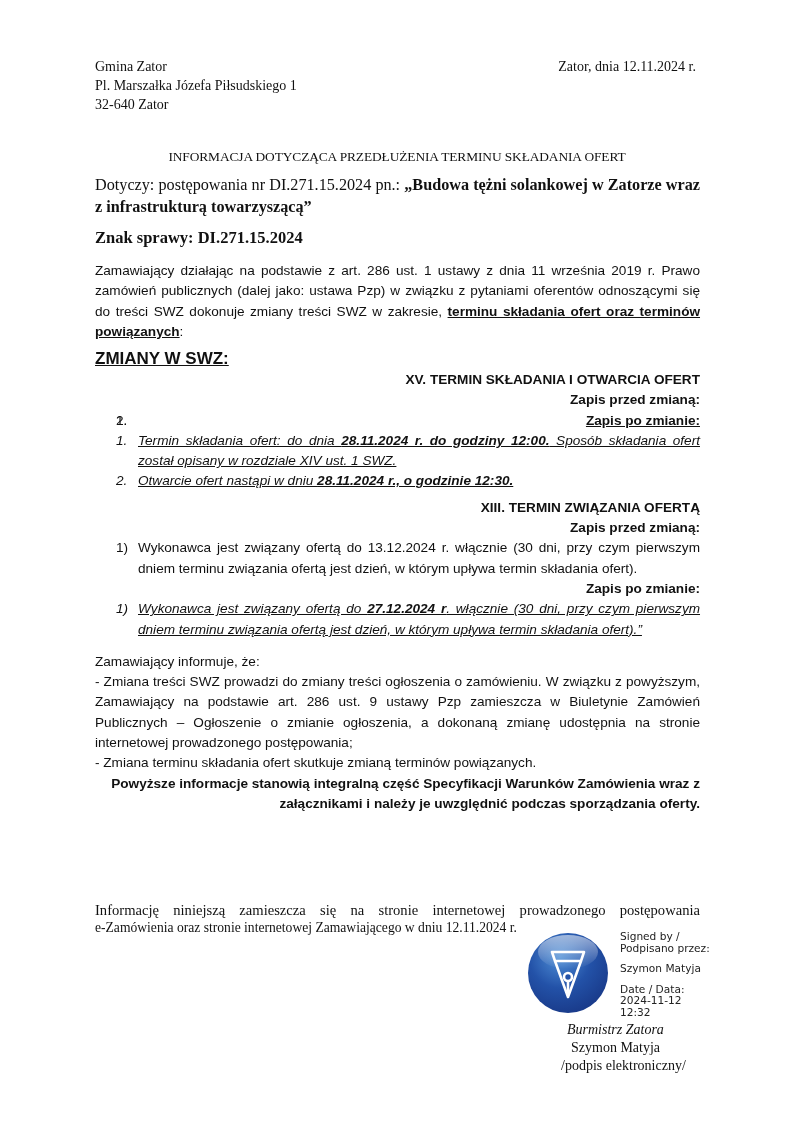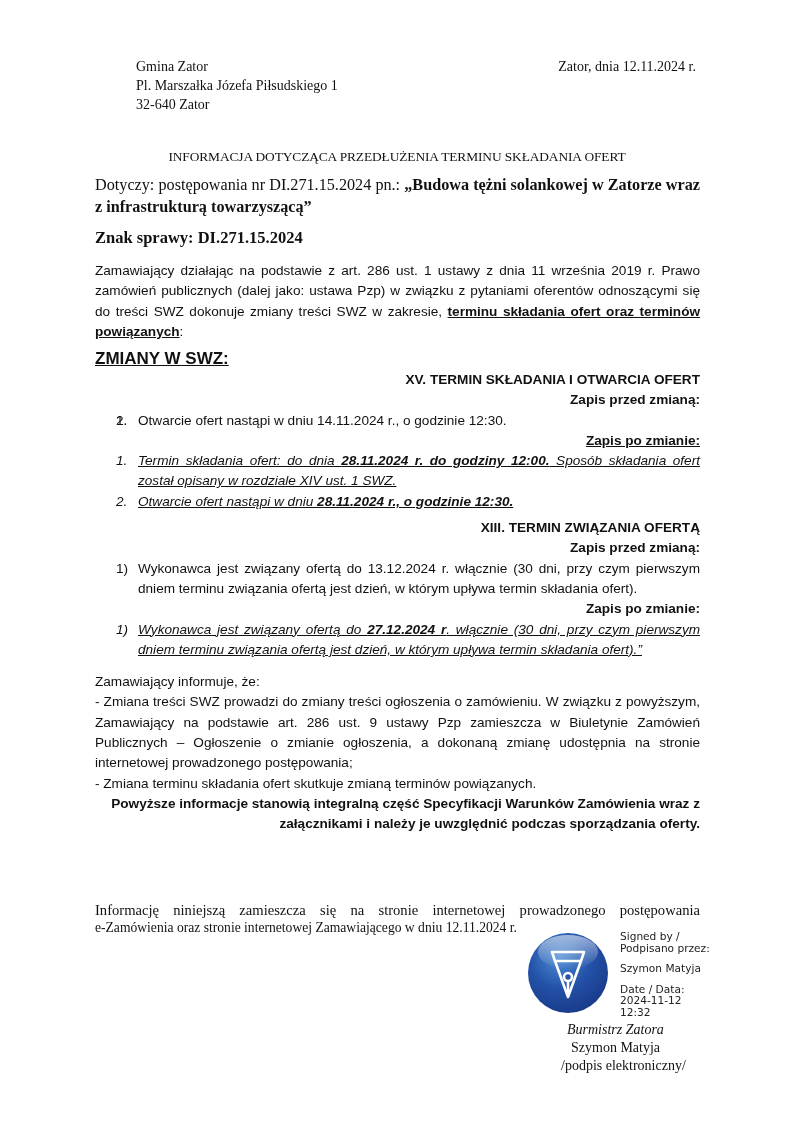--- a/index.html
+++ b/index.html
@@ -1,20 +1,20 @@
 <!DOCTYPE html>
 <html><head>
 <meta charset="utf-8">
 <style>
   html, body { margin: 0; padding: 0; background: #ffffff; }
   body { width: 794px; height: 1123px; position: relative; overflow: hidden; color: #111; }
   .serif { font-family: "Liberation Serif", "DejaVu Serif", serif; }
   .sans { font-family: "Liberation Sans", "DejaVu Sans", sans-serif; }
   .abs { position: absolute; }
-  .hdr { left: 95px; top: 57px; font-size: 14px; line-height: 19px; margin-left: 41px; }
+  .hdr { left: 95px; top: 57px; font-size: 14px; line-height: 19px; }
   .date { right: 98px; top: 57px; font-size: 14px; line-height: 19px; }
   .title { left: 0; width: 794px; top: 149px; text-align: center; font-size: 13.4px; letter-spacing: -0.1px; }
   .dotyczy { left: 95px; width: 605px; top: 174px; font-size: 16.2px; line-height: 22px; }
   .znak { left: 95px; top: 228px; font-size: 16.5px; font-weight: bold; }
   .body { left: 95px; width: 605px; font-size: 13.6px; line-height: 20.3px; }
   .j { text-align: justify; text-align-last: left; }
   .b { font-weight: bold; text-align: right; }
   .u { text-decoration: underline; }
   .i { font-style: italic; }
   .h1 { font-size: 17px; font-weight: bold; text-decoration: underline; line-height: 22px; }
@@ -49,21 +49,20 @@
 
 <div class="abs body sans" style="top:348px;">
   <div class="h1">ZMIANY W SWZ:</div>
   <div class="b">XV. TERMIN SKŁADANIA I OTWARCIA OFERT</div>
   <div class="b">Zapis przed zmianą:</div>
   <div class="li j">
     <span class="num">1.</span>
   </div>
   <div class="li j">
     <span class="num">2.</span>
-    <span>Otwarcie ofert nastąpi w dniu 14.11.2024 r., o godzinie 12:30.</span>
   </div>
   <div class="b u">Zapis po zmianie:</div>
   <div class="li j i u">
     <span class="num" style="text-decoration:none">1.</span>
     <span>Termin składania ofert: do dnia </span><span class="b">28.11.2024 r. do godziny 12:00.</span><span> Sposób składania ofert został opisany w rozdziale XIV ust. 1 SWZ.</span>
   </div>
   <div class="li j i u">
     <span class="num" style="text-decoration:none">2.</span>
     <span>Otwarcie ofert nastąpi w dniu </span><span class="b">28.11.2024 r., o godzinie 12:30.</span>
   </div>

